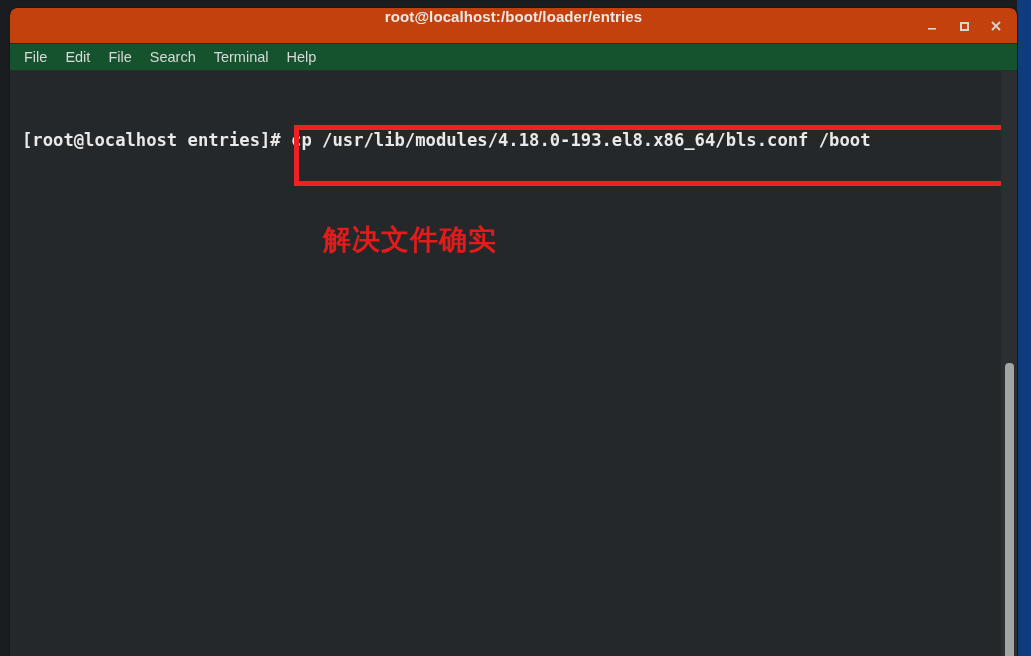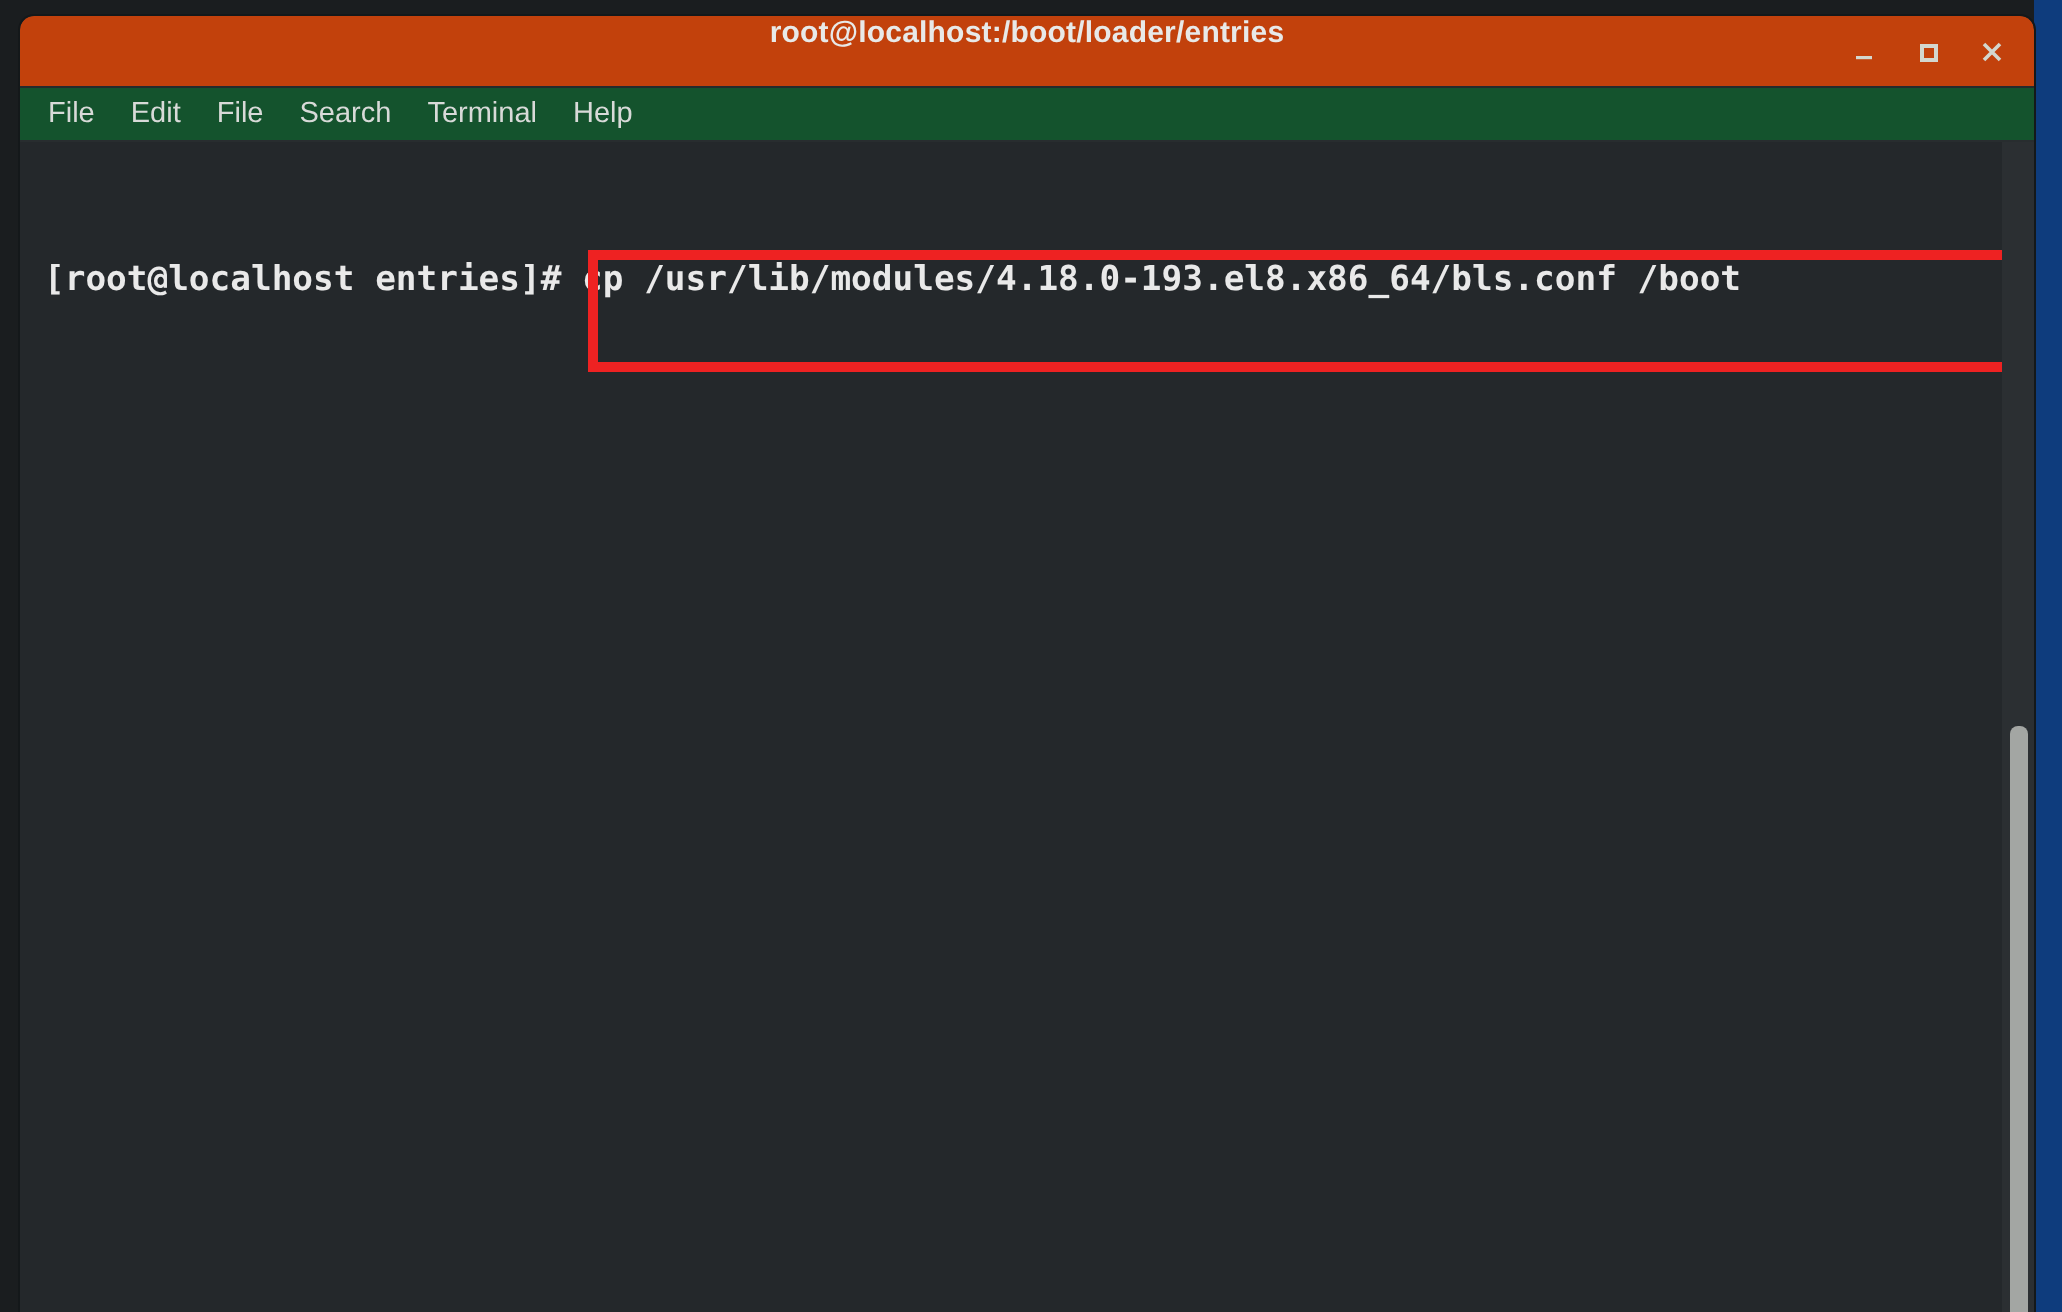--- a/index.html
+++ b/index.html
@@ -211,19 +211,20 @@
     <div class="menu-item">Terminal</div>
     <div class="menu-item">Help</div>
   </div>
 
   <div id="terminal-body">
     <div id="terminal-text">
       <span class="cmd-line">[root@localhost entries]# cp /usr/lib/modules/4.18.0-193.el8.x86_64/bls.conf /boot</span>
     </div>
 
     <div id="annotation-box"></div>
+    <div id="annotation-note">解决文件确实</div>
 
     <div id="scrollbar-track">
       <div id="scrollbar-thumb"></div>
     </div>
   </div>
 
 </div>
 
 </body></html>

